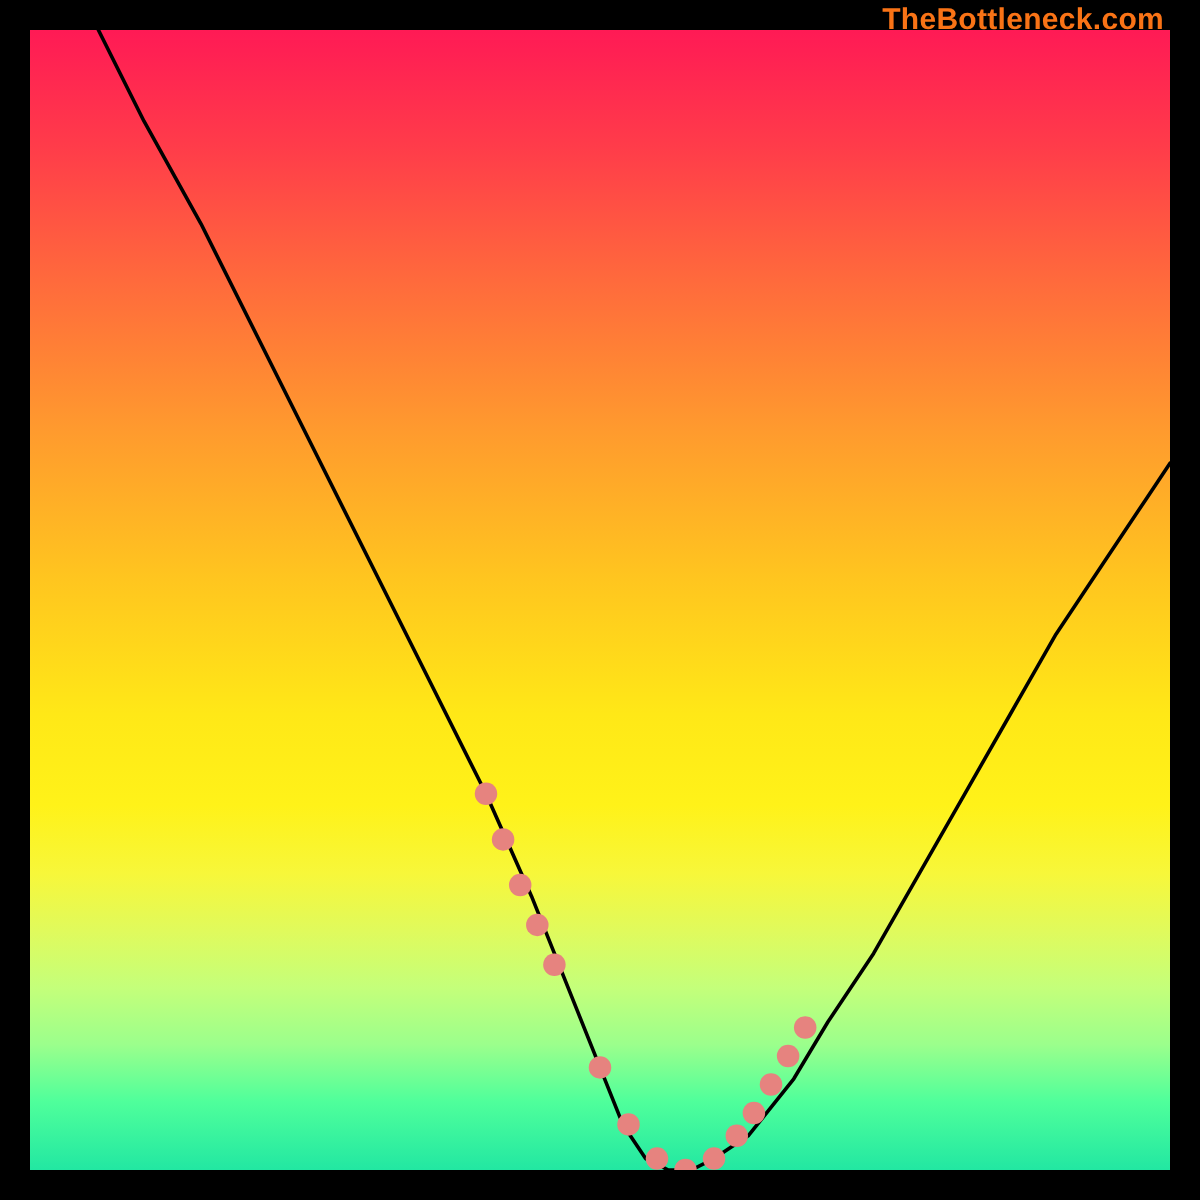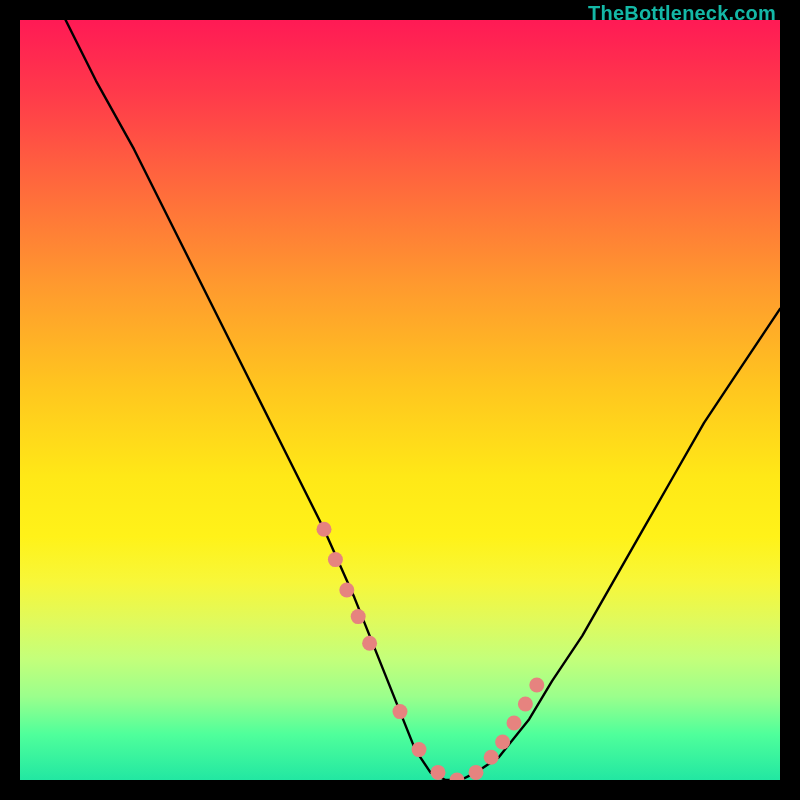--- a/index.html
+++ b/index.html
@@ -39,21 +39,21 @@
       #c4ff7a 84%,
       #9bff8c 89%,
       #4fff9b 94%,
       #22e7a2 100%
     );
   }
   .attribution {
     position: absolute;
     top: 2px;
     right: 24px;
-    color: #14b8a6;
+    color: #f97316;
     font-size: 20px;
     font-weight: 600;
     letter-spacing: 0.2px;
     user-select: none;
   }
   svg.overlay {
     position: absolute;
     left: 20px;
     top: 20px;
     width: 760px;

